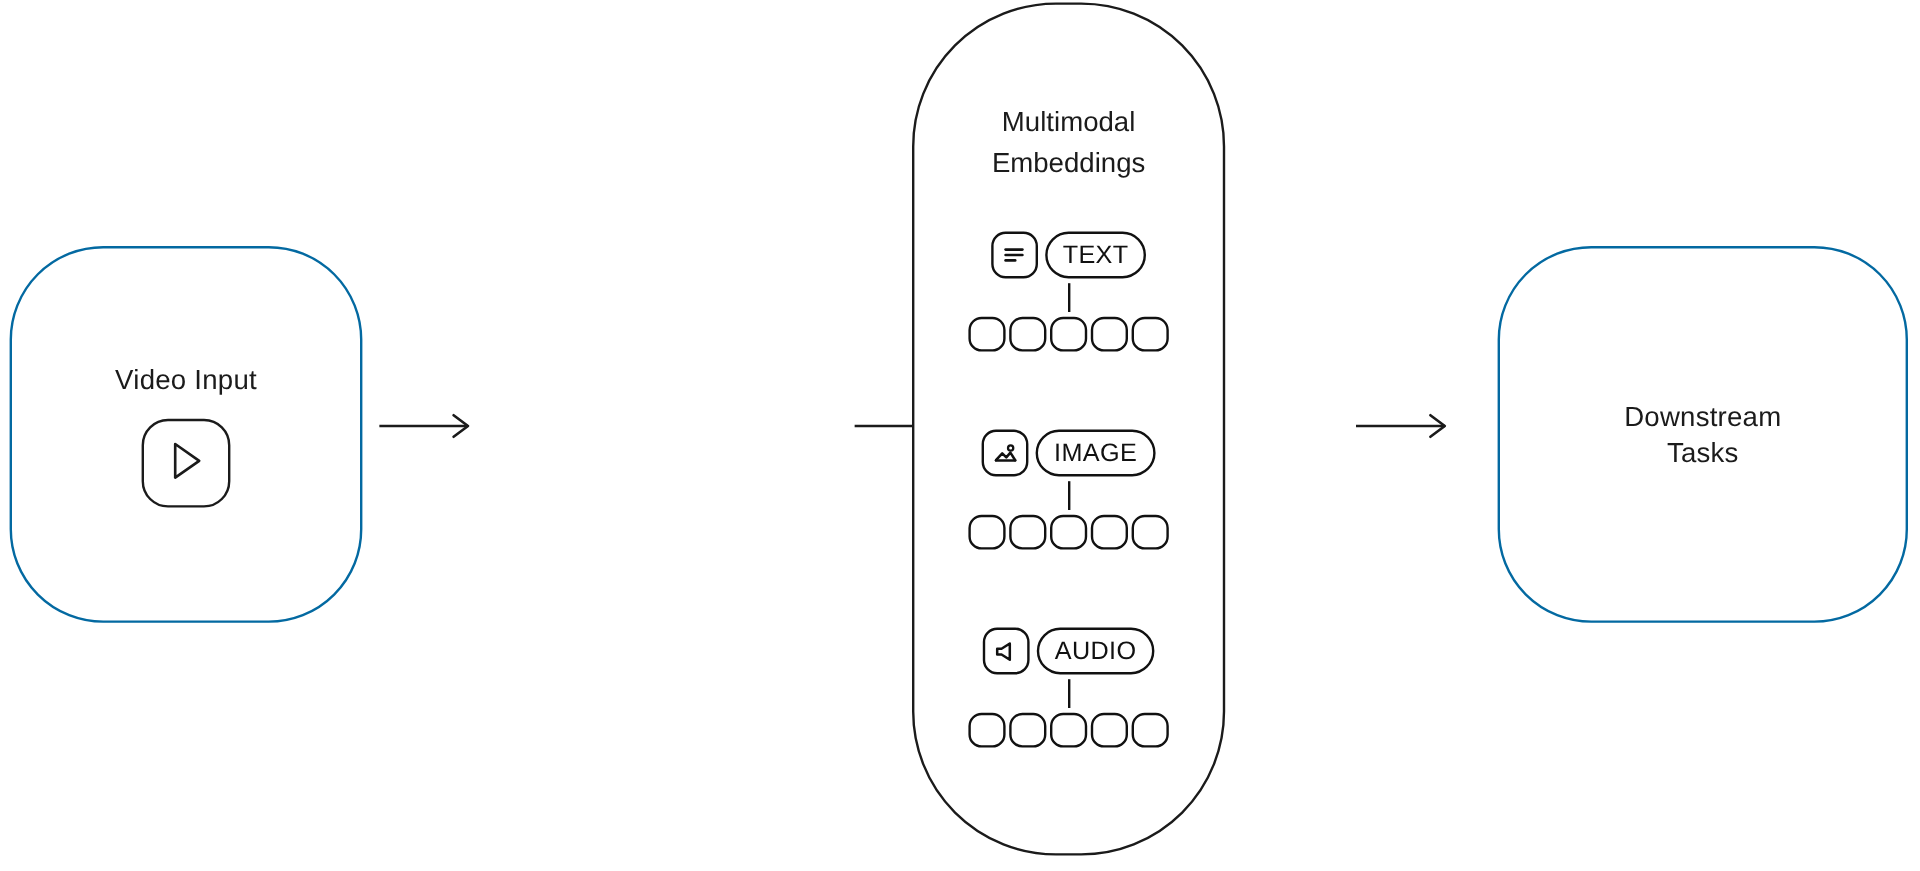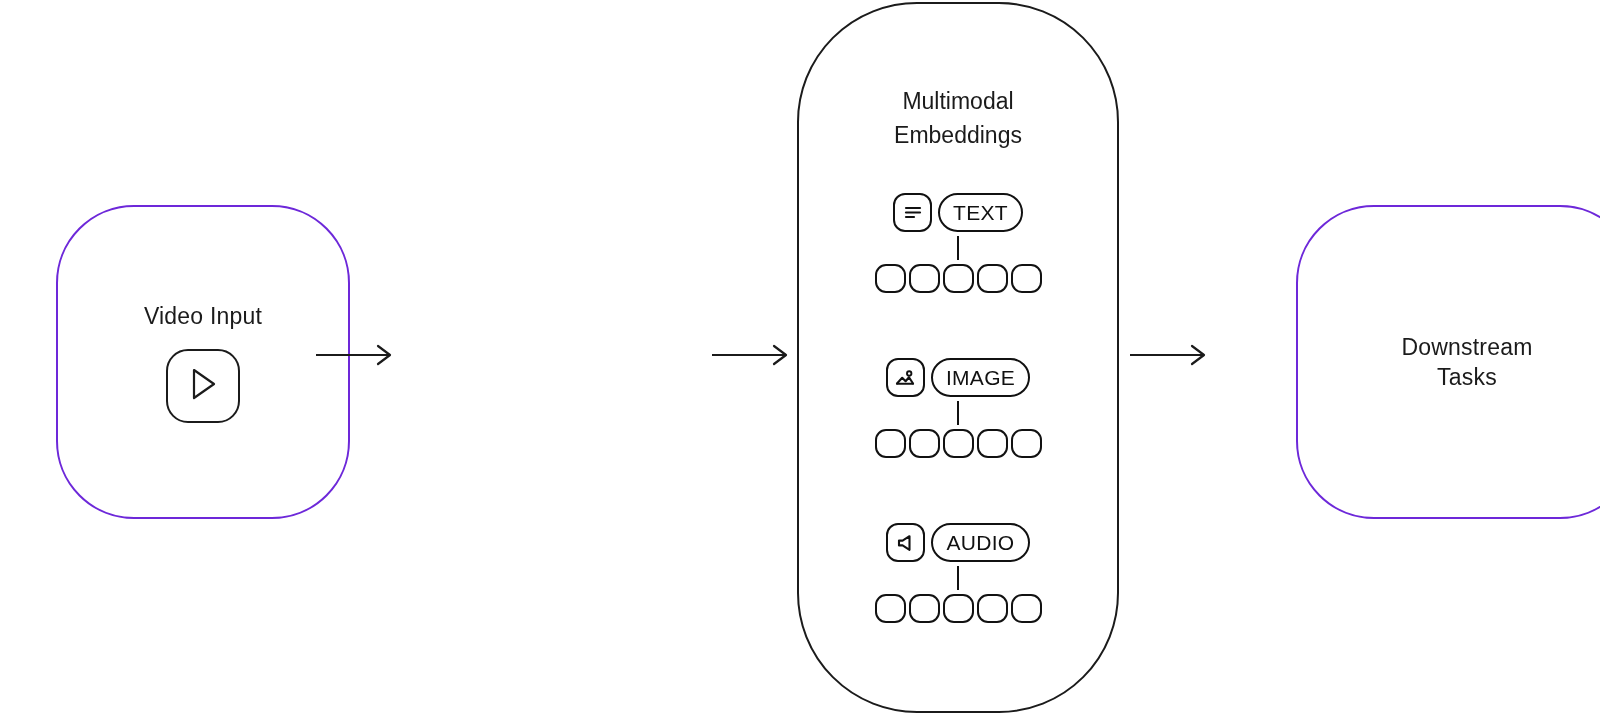--- a/index.html
+++ b/index.html
@@ -17,27 +17,26 @@
   }
   #diagram {
     position: relative;
     width: 1600px;
     height: 726px;
   }
   
   .stage-box {
     position: absolute;
     box-sizing: border-box;
-    border: 2px solid #6d28d9;
+    border: 2px solid #0369a1;
     background: #ffffff;
     display: flex;
     flex-direction: column;
     align-items: center;
     justify-content: center;
-    margin-left: 48px;
   }
   .stage-label {
     font-size: 23px;
     line-height: 30px;
     text-align: center;
     letter-spacing: 0.2px;
     white-space: pre-line;
     color: #1b1b1b;
   }
   
@@ -64,23 +63,23 @@
     left: 403px;
     top: 205px;
     width: 296px;
     height: 314px;
     border-radius: 78px;
   }
   
   #panel-embeddings {
     position: absolute;
     box-sizing: border-box;
-    left: 797px;
+    left: 760px;
     top: 2px;
-    width: 322px;
+    width: 261px;
     height: 711px;
     border: 2px solid #1b1b1b;
     border-radius: 120px;
     background: #ffffff;
   }
   #panel-title {
     position: absolute;
     top: 80px;
     left: 0;
     width: 100%;

